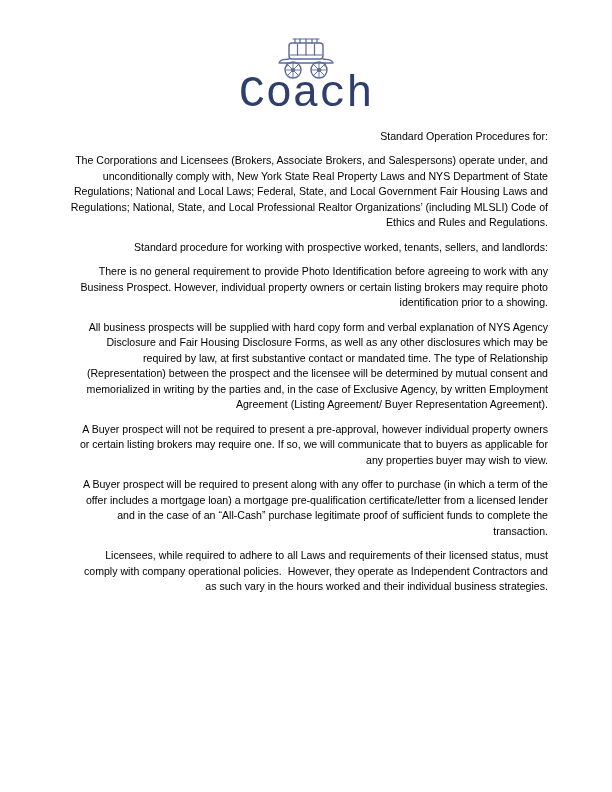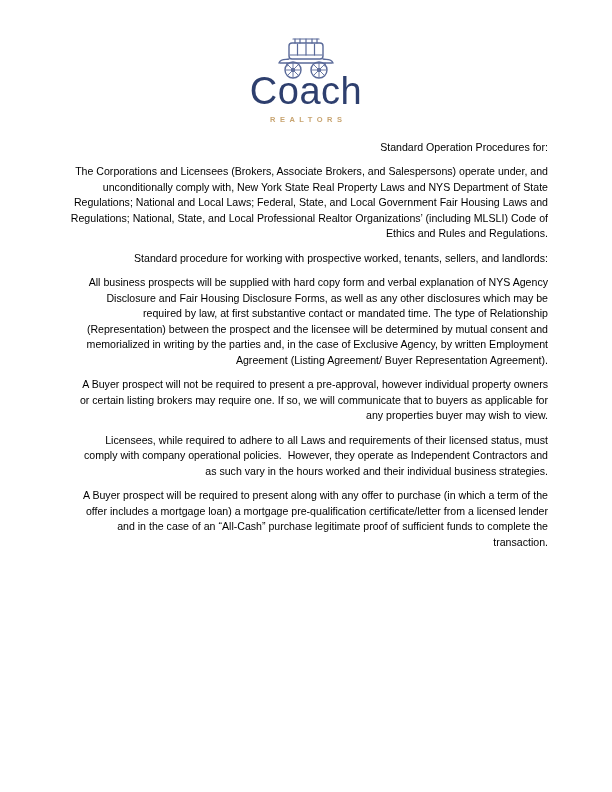--- a/index.html
+++ b/index.html
@@ -22,22 +22,22 @@
     padding-top: 34px;
     text-align: center;
   }
   .carriage {
     display: block;
     margin: 0 auto;
     height: 46px;
     width: 66px;
   }
   .brand {
-    font-family: Liberation Sans, sans-serif;
-    font-size: 38px;
+    font-family: Liberation Mono, monospace;
+    font-size: 44px;
     line-height: 0.84;
     color: #2e3f6e;
     letter-spacing: 0.5px;
     margin-top: -4px;
   }
   .tagline {
     font-size: 7.5px;
     font-weight: bold;
     letter-spacing: 4.5px;
     color: #c8a470;
@@ -81,26 +81,26 @@
 
       <circle cx="20" cy="36" r="8"></circle>
       <circle cx="20" cy="36" r="1.6" stroke-width="1"></circle>
       <path d="M20 28.7 V43.3 M12.7 36 H27.3 M14.9 30.9 L25.1 41.1 M25.1 30.9 L14.9 41.1" stroke-width="0.9"></path>
 
       <circle cx="46" cy="36" r="8"></circle>
       <circle cx="46" cy="36" r="1.6" stroke-width="1"></circle>
       <path d="M46 28.7 V43.3 M38.7 36 H53.3 M40.9 30.9 L51.1 41.1 M51.1 30.9 L40.9 41.1" stroke-width="0.9"></path>
     </svg>
     <div class="brand">Coach</div>
-    <div class="tagline">REALTORS</div>
   </div>
 
   <div class="doc">
     <p> Standard Operation Procedures for:</p>
     <p>The Corporations and Licensees (Brokers, Associate Brokers, and Salespersons) operate under, and unconditionally comply with, New York State Real Property Laws and NYS Department of State Regulations; National and Local Laws; Federal, State, and Local Government Fair Housing Laws and Regulations; National, State, and Local Professional Realtor Organizations’ (including MLSLI) Code of Ethics and Rules and Regulations.</p>
     <p>Standard procedure for working with prospective worked, tenants, sellers, and landlords:</p>
+    <p>There is no general requirement to provide Photo Identification before agreeing to work with any Business Prospect. However, individual property owners or certain listing brokers may require photo identification prior to a showing.</p>
     <p>All business prospects will be supplied with hard copy form and verbal explanation of NYS Agency Disclosure and Fair Housing Disclosure Forms, as well as any other disclosures which may be required by law, at first substantive contact or mandated time. The type of Relationship (Representation) between the prospect and the licensee will be determined by mutual consent and memorialized in writing by the parties and, in the case of Exclusive Agency, by written Employment Agreement (Listing Agreement/ Buyer Representation Agreement).</p>
     <p>A Buyer prospect will not be required to present a pre-approval, however individual property owners or certain listing brokers may require one. If so, we will communicate that to buyers as applicable for any properties buyer may wish to view.</p>
+    <p>A Buyer prospect will be required to present along with any offer to purchase (in which a term of the offer includes a mortgage loan) a mortgage pre-qualification certificate/letter from a licensed lender and in the case of an “All-Cash” purchase legitimate proof of sufficient funds to complete the transaction.</p>
     <p>Licensees, while required to adhere to all Laws and requirements of their licensed status, must comply with company operational policies.  However, they operate as Independent Contractors and as such vary in the hours worked and their individual business strategies.</p>
-    <p>A Buyer prospect will be required to present along with any offer to purchase (in which a term of the offer includes a mortgage loan) a mortgage pre-qualification certificate/letter from a licensed lender and in the case of an “All-Cash” purchase legitimate proof of sufficient funds to complete the transaction.</p>
   </div>
 
 </div>
 
 </body></html>

